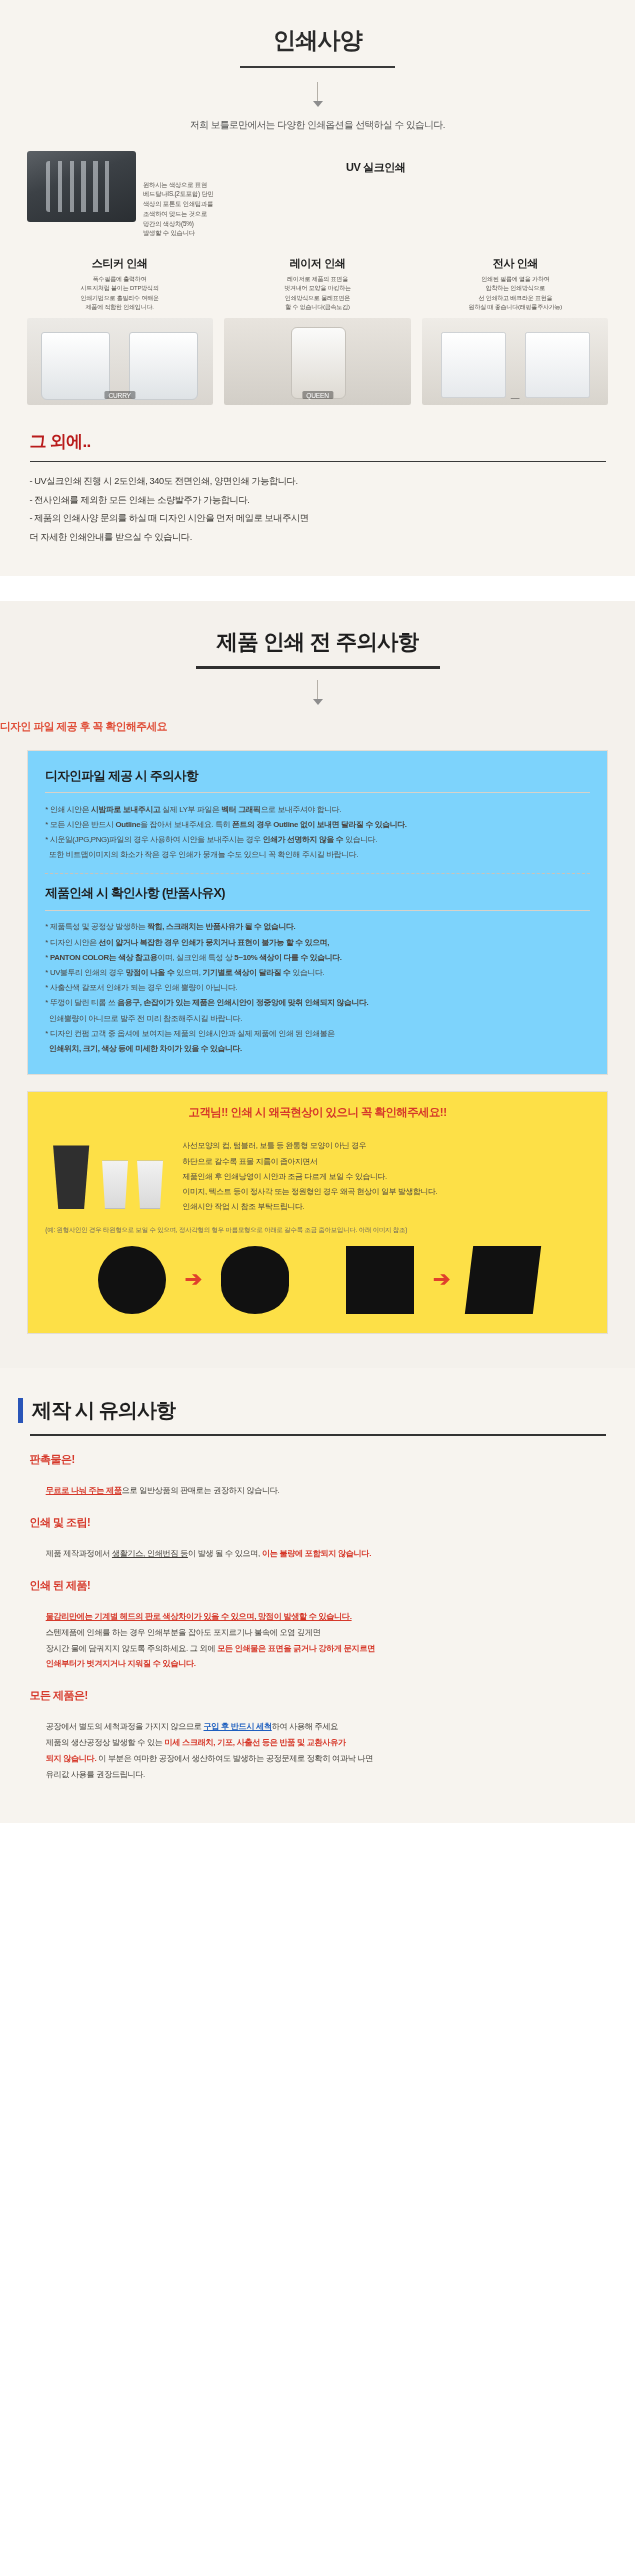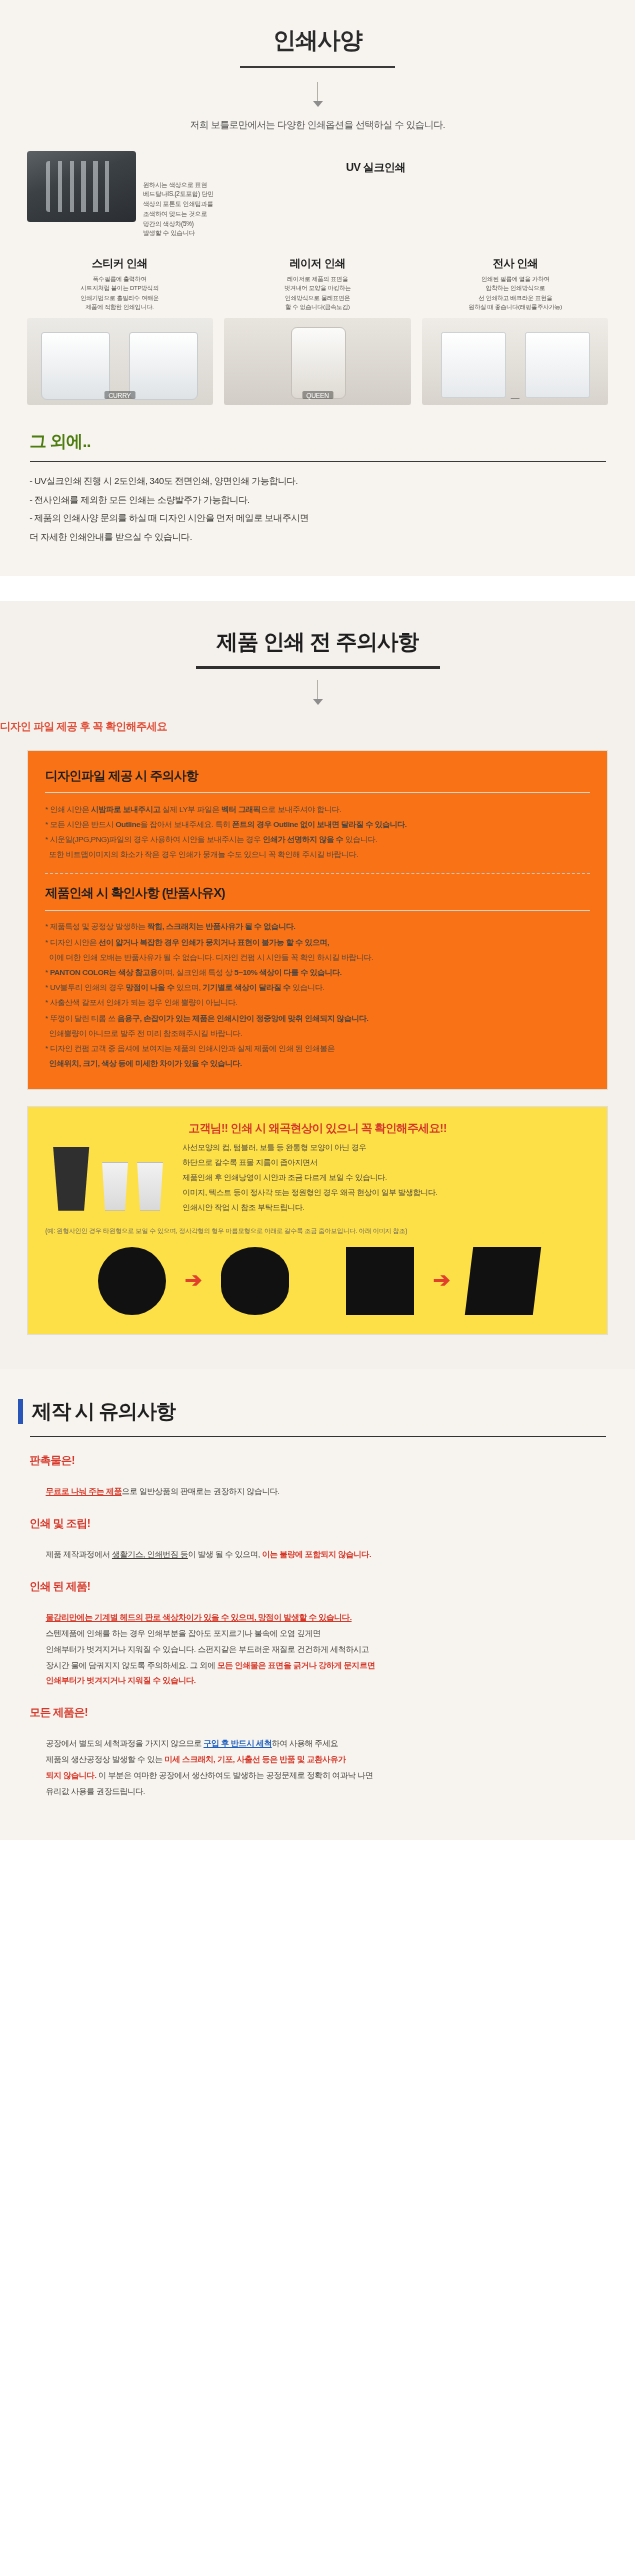--- a/index.html
+++ b/index.html
@@ -102,50 +102,50 @@
     background: linear-gradient(180deg,#ffffff,#e6e9ec); border:0.7px solid #cfd2d5; border-radius:2.2px;
   }
   .photo-label {
     position:absolute; left:50%; transform:translateX(-50%); bottom:5.9px;
     font-size: 6.6px; color:#fff; background: rgba(0,0,0,.35); padding: 0.7px 4.4px; border-radius:1.5px;
     letter-spacing:-0.2px;
   }
 
   
   .etc-wrap { padding: 25px 29.5px 0 29.5px; }
-  .etc-title { font-size: 17px; font-weight:bold; color:#4d7c0f; letter-spacing:-0.7px; }
+  .etc-title { font-size: 17px; font-weight:bold; color:#b91c1c; letter-spacing:-0.7px; }
   .etc-rule { height:1.5px; background:#3a3a3a; margin: 7.4px 0 10.3px 0; }
   .etc-line { font-size: 9.2px; color:#3d3a36; line-height: 2.0; letter-spacing:-0.4px; }
 
   
   .sec2 { background:#f4f1ec; padding: 26.6px 0 34px 0; margin-top: 25px; }
   .sec2-title { text-align:center; font-size: 21.4px; font-weight:bold; color:#1f1f1f; letter-spacing:-0.7px;}
   .sec2-underline { width: 244px; height:2.2px; background:#2f2f2f; margin: 10.3px auto 0 auto; }
   .sec2-sub {
     text-align:left; color:#e0503a; font-size: 10.7px; font-weight:bold; margin-top: 14.8px; letter-spacing:-0.4px;
   }
 
   .panel {
-    background:#f97316; border:0.7px solid #e2ddd5; margin: 16.2px 26.6px 0 26.6px; padding: 16.2px 17.7px 17.7px 17.7px;
+    background:#7dd3fc; border:0.7px solid #e2ddd5; margin: 16.2px 26.6px 0 26.6px; padding: 16.2px 17.7px 17.7px 17.7px;
   }
   .panel-h {
     font-size: 12.6px; font-weight: bold; color:#1f1f1f; letter-spacing:-0.6px; margin-bottom: 3px;
   }
   .panel-hr { height: 0.7px; background:#d8d2c9; margin: 7.4px 0 8.9px 0; }
   .bullet {
     font-size: 7.8px; color:#4a4540; line-height: 1.95; letter-spacing:-0.3px;
   }
   .dashed { border-top: 0.7px dashed #c9c3b9; margin: 10.3px 0 11.8px 0; }
 
   
   .warn {
     background:#fde047; border:0.7px solid #e2ddd5; margin: 16.2px 26.6px 0 26.6px; padding: 13.3px 17.7px 19px 17.7px;
   }
   .warn-h { text-align:center; color:#d6392b; font-size: 11.4px; font-weight:bold; letter-spacing:-0.5px; }
-  .warn-body { display:flex; gap: 13.3px; margin-top: 4px; align-items:flex-start; }
+  .warn-body { display:flex; gap: 13.3px; margin-top: 18px; align-items:flex-start; }
   .cups {
     flex: 0 0 124px; height: 71px; position:relative;
   }
   .cup {
     position:absolute; bottom:0; background: linear-gradient(180deg,#4b4b4b,#2e2e2e);
   }
   .cup-a { left: 4.4px; width: 43px; height: 64px; clip-path: polygon(8% 0, 92% 0, 80% 100%, 20% 100%); background:#2f2f2f;}
   .cup-b { left: 55px; width: 29.5px; height: 49px; background: linear-gradient(180deg,#f2f2f2,#d9d9d9); border:0.7px solid #bdbdbd; clip-path: polygon(6% 0, 94% 0, 84% 100%, 16% 100%); }
   .cup-c { left: 90px; width: 29.5px; height: 49px; background: linear-gradient(180deg,#f2f2f2,#d9d9d9); border:0.7px solid #bdbdbd; clip-path: polygon(6% 0, 94% 0, 84% 100%, 16% 100%);}
   .warn-text { flex:1; font-size: 7.8px; color:#4a4540; line-height: 1.95; letter-spacing:-0.3px; }
@@ -257,21 +257,20 @@
       <div class="bullet">* 모든 시안은 반드시 <b>Outline</b>을 잡아서 보내주세요. 특히 <b>폰트의 경우 Outline 없이 보내면 달라질 수 있습니다.</b></div>
       <div class="bullet">* 시운일(JPG,PNG)파일의 경우 사용하여 시안을 보내주시는 경우 <b>인쇄가 선명하지 않을 수</b> 있습니다.</div>
       <div class="bullet">&nbsp;&nbsp;또한 비트맵이미지의 화소가 작은 경우 인쇄가 뭉개늘 수도 있으니 꼭 확인해 주시길 바랍니다.</div>
 
       <div class="dashed"></div>
 
       <div class="panel-h">제품인쇄 시 확인사항 (반품사유X)</div>
       <div class="panel-hr"></div>
       <div class="bullet">* 제품특성 및 공정상 발생하는 <b>짝힘, 스크래치는 반품사유가 될 수 없습니다.</b></div>
       <div class="bullet">* 디자인 시안은 <b>선이 얇거나 복잡한 경우 인쇄가 뭉치거나 표현이 불가능 할 수 있으며,</b></div>
-      <div class="bullet">&nbsp;&nbsp;이에 더한 인쇄 오배는 반품사유가 될 수 없습니다. 디자인 컨펌 시 시안들 꼭 확인 하시길 바랍니다.</div>
       <div class="bullet">* <b>PANTON COLOR는 색상 참고용</b>이며, 실크인쇄 특성 상 <b>5~10% 색상이 다를 수 있습니다.</b></div>
       <div class="bullet">* UV불투리 인쇄의 경우 <b>망점이 나올 수</b> 있으며, <b>기기별로 색상이 달라질 수</b> 있습니다.</div>
       <div class="bullet">* 사출산색 갈포서 인쇄가 되는 경우 인쇄 뿔량이 아닙니다.</div>
       <div class="bullet">* 뚜껑이 달린 티롬 쓰 <b>음용구, 손잡이가 있는 제품은 인쇄시안이 정중앙에 맞취 인쇄되지 않습니다.</b></div>
       <div class="bullet">&nbsp;&nbsp;인쇄뿔량이 아니므로 발주 전 미리 참조해주시길 바랍니다.</div>
       <div class="bullet">* 디자인 컨펌 고객 중 옵셔에 보여지는 제품의 인쇄시안과 실제 제품에 인쇄 된 인쇄볼은</div>
       <div class="bullet">&nbsp;&nbsp;<b>인쇄위치, 크기, 색상 등에 미세한 차이가 있을 수 있습니다.</b></div>
     </div>
 
     <div class="warn">
@@ -323,21 +322,20 @@
       <div class="blk-p">
         <span class="ln">제품 제작과정에서 <u class="u-dark">생활기스, 인쇄번짐 등</u>이 발생 될 수 있으며, <span class="t-red">이는 불량에 포함되지 않습니다.</span></span>
       </div>
     </div>
 
     <div class="blk">
       <div class="blk-h">인쇄 된 제품!</div>
       <div class="blk-p">
         <span class="ln"><u class="u-red">물감리만에는 기계별 헤드의 판로 색상차이가 있을 수 있으며, 망점이 발생할 수 있습니다.</u></span>
         <span class="ln">스텐제품에 인쇄를 하는 경우 인쇄부분을 잡아도 포지르기나 불속에 오염 깊게면</span>
-        <span class="ln">인쇄부터가 벗겨지거나 지워질 수 있습니다. 스펀지같은 부드러운 재질로 건건하게 세척하시고</span>
         <span class="ln">장시간 물에 담궈지지 않도록 주의하세요. 그 외에 <span class="t-red">모든 인쇄물은 표면을 긁거나 강하게 문지르면</span></span>
         <span class="ln"><span class="t-red">인쇄부터가 벗겨지거나 지워질 수 있습니다.</span></span>
       </div>
     </div>
 
     <div class="blk">
       <div class="blk-h">모든 제품은!</div>
       <div class="blk-p">
         <span class="ln">공장에서 별도의 세척과정을 가지지 않으므로 <u class="u-blue">구입 후 반드시 세척</u>하여 사용해 주세요</span>
         <span class="ln">제품의 생산공정상 발생할 수 있는 <span class="t-red">미세 스크래치, 기포, 사출선 등은 반품 및 교환사유가</span></span>

